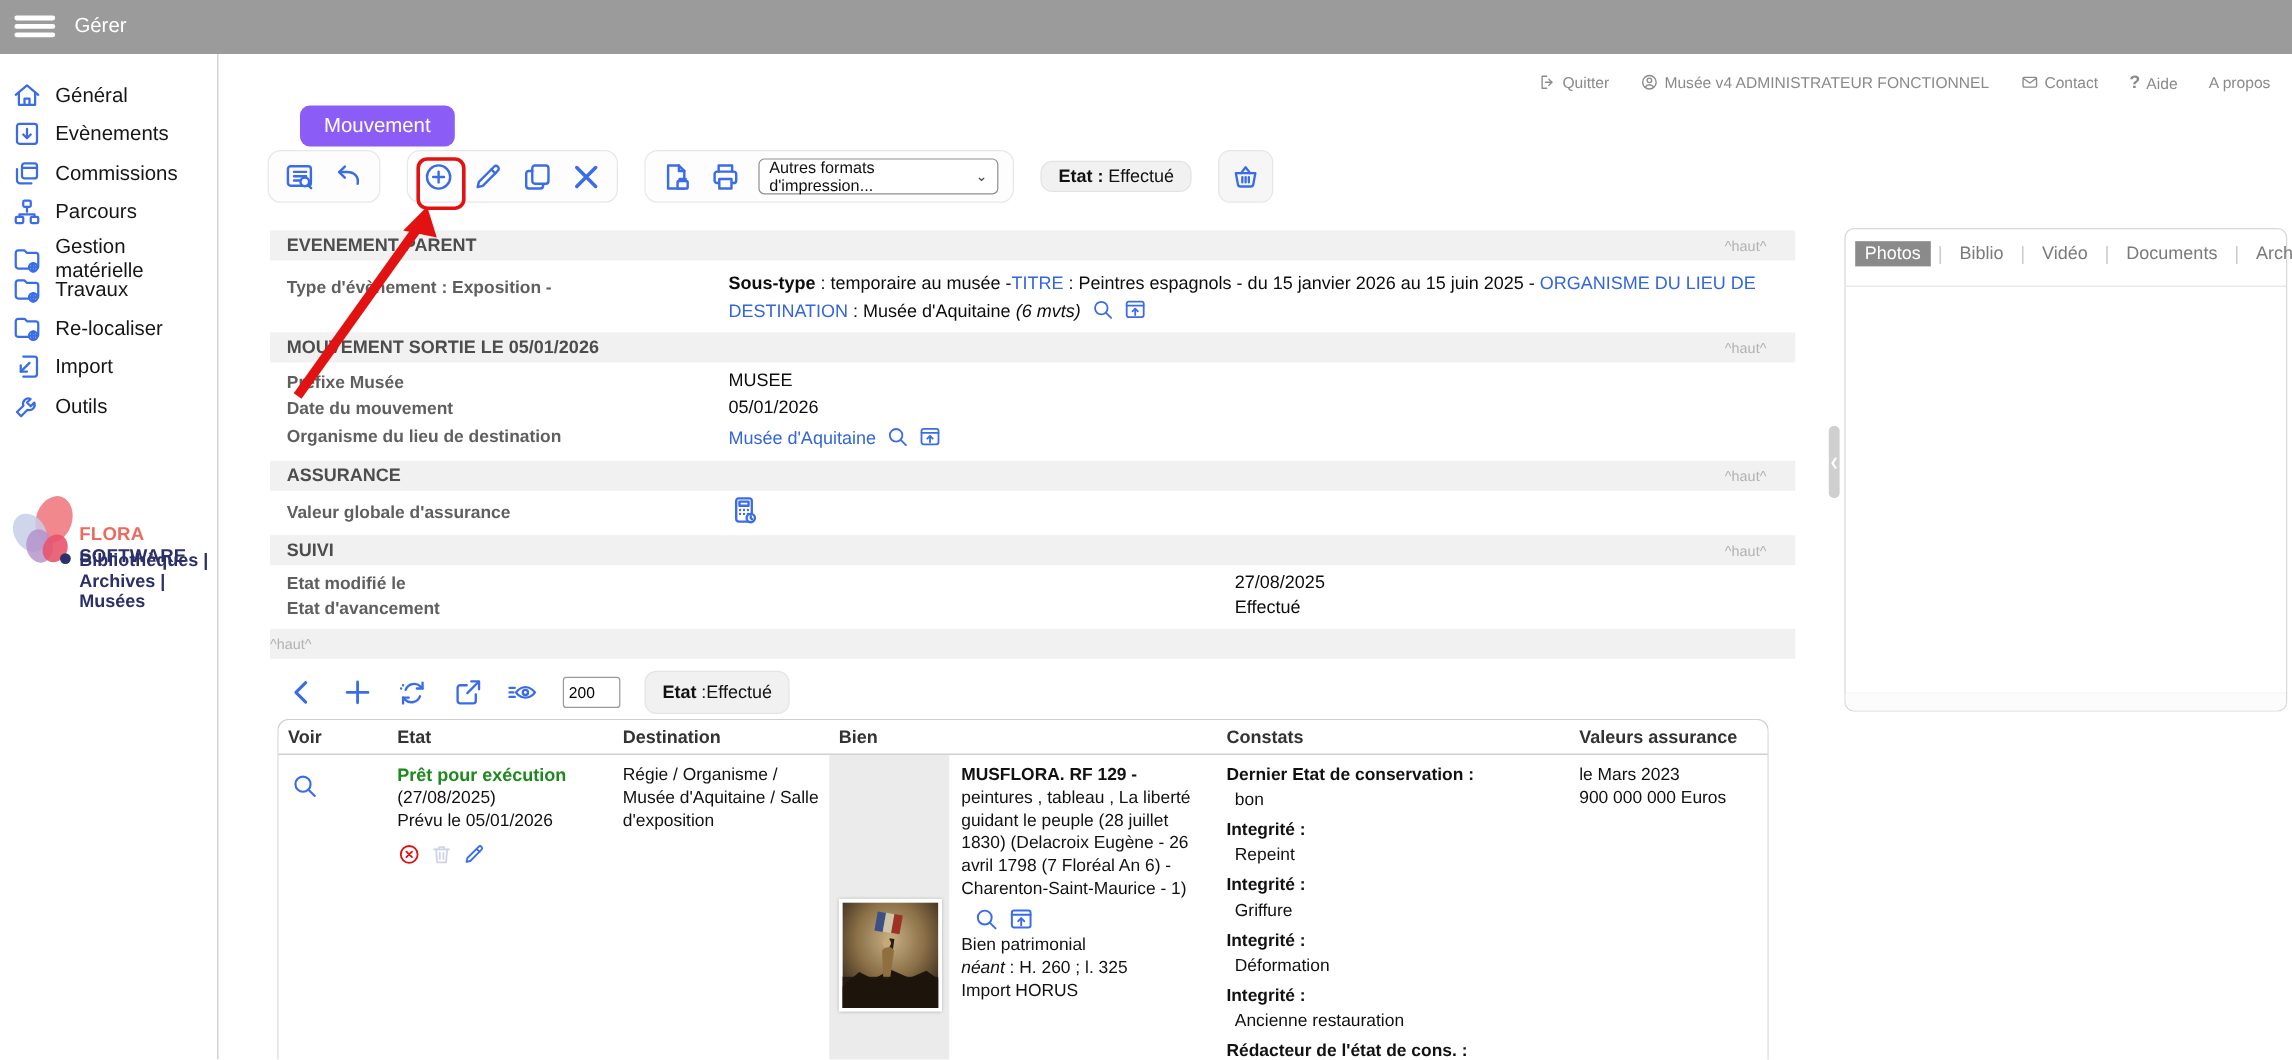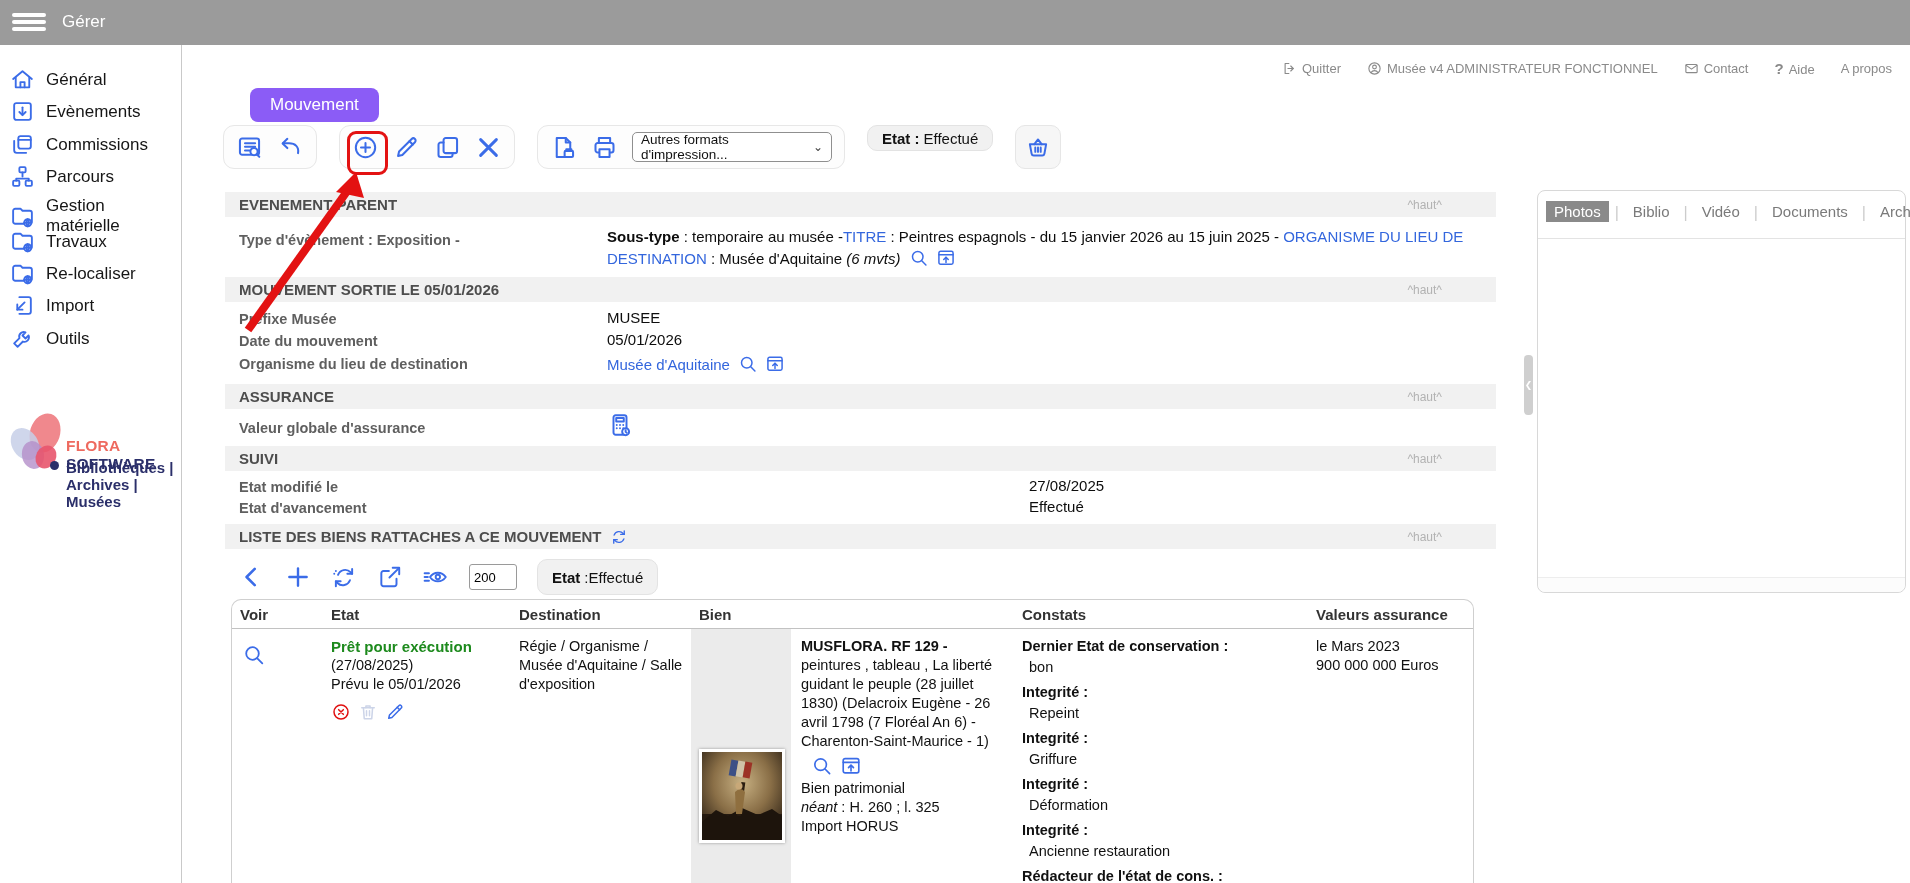--- a/index.html
+++ b/index.html
@@ -29,40 +29,40 @@
   .logo .wing{position:absolute;border-radius:50% 50% 50% 50%;}
   .logo-text{position:absolute;left:60px;top:26px;font-size:15.5px;font-weight:bold;letter-spacing:.2px;}
   .logo-text .flora{color:#ee6a5f;} .logo-text .software{color:#2b2f6a;}
   .logo-tag{position:absolute;left:60px;top:48px;font-size:15px;font-weight:bold;color:#2b2f6a;}
   .logo-dot{position:absolute;left:44px;top:50px;width:9px;height:9px;border-radius:50%;background:#2b2f6a;}
 
   
   .main{position:absolute;left:225px;top:0;width:1271px;height:883px;z-index:2;}
   .tab{position:absolute;left:25px;top:88px;background:#8b5cf6;color:#fff;font-size:17px;
        padding:7px 20px;border-radius:8px;cursor:pointer;}
-  .toolbar{position:absolute;left:-2px;top:125px;display:flex;align-items:flex-start;gap:22px;}
+  .toolbar{position:absolute;left:-2px;top:125px;display:flex;align-items:center;gap:22px;}
   .tgroup{display:flex;align-items:center;gap:14px;background:#fdfdfd;border:1px solid #e7e7e7;
           border-radius:11px;padding:7px 12px;height:28px;}
   .tbtn{color:#3b6ce8;cursor:pointer;position:relative;display:flex;}
   .tbtn svg{width:27px;height:27px;}
   .pselect{display:flex;align-items:center;justify-content:space-between;width:182px;height:28px;
            border:1px solid #8f8f8f;border-radius:5px;background:#fff;padding:0 8px;font-size:13.5px;cursor:pointer;}
   .pselect .chev{color:#444;font-size:12px;}
   .chip{display:flex;align-items:center;background:#f1f1f1;border:1px solid #e3e3e3;border-radius:10px;
         padding:0 14px;height:26px;font-size:15px;box-sizing:border-box;}
   .chip b{margin-right:4px;}
   .basket-chip{background:#f6f6f6;border:1px solid #e6e6e6;border-radius:10px;width:44px;height:42px;
         display:flex;align-items:center;justify-content:center;cursor:pointer;color:#3b6ce8;}
   .basket-chip svg{width:26px;height:26px;}
 
   
   .secbar{position:absolute;left:0;width:1271px;height:25px;background:#f1f1f1;
           display:flex;align-items:center;justify-content:space-between;padding:0;box-sizing:border-box;}
   .secbar .stitle{font-size:15px;font-weight:bold;color:#4d4d4d;margin-left:14px;display:flex;align-items:center;gap:8px;}
-  .secbar .haut{font-size:12px;color:#b2b2b2;margin-right:54px;cursor:pointer;}
+  .secbar .haut{font-size:12px;color:#b2b2b2;margin-right:24px;cursor:pointer;}
   .flabel{position:absolute;left:14px;font-size:14.5px;font-weight:bold;color:#5f5f5f;}
   .fvalue{position:absolute;left:382px;font-size:15px;color:#0d0d0d;}
   .link{color:#3366dd;cursor:pointer;text-decoration:none;}
   .inline-icons{display:inline-flex;gap:7px;vertical-align:-4px;margin-left:8px;color:#3b6ce8;}
   .inline-icons svg{width:20px;height:20px;cursor:pointer;}
 
   
   .ltoolbar{position:absolute;left:14px;top:557px;display:flex;align-items:center;gap:20px;height:40px;}
   .ltoolbar .tbtn svg{width:26px;height:26px;}
   .count-input{width:38px;height:24px;border:1px solid #9a9a9a;border-radius:3px;font-size:13px;
@@ -379,29 +379,20 @@
   <div class="secbar" style="top:446px">
     <span class="stitle">SUIVI</span>
     <span class="haut">^haut^</span>
   </div>
   <div class="flabel" style="top:479px">Etat modifié le</div>
   <div class="fvalue" style="top:477px;left:804px;">27/08/2025</div>
   <div class="flabel" style="top:500px">Etat d'avancement</div>
   <div class="fvalue" style="top:498px;left:804px;">Effectué</div>
 
   <div class="secbar" style="top:524px">
-    <span class="stitle">
-        <span>LISTE DES BIENS RATTACHES A CE MOUVEMENT</span>
-      <svg class="ic" viewBox="0 0 24 24" style="width:18px;height:18px;color:#3b6ce8;cursor:pointer;">
-          <path d="M5.5 9.5a7 7 0 0 1 12-2.2L19 8.5"></path>
-          <path d="M19 3.8v4.7h-4.7"></path>
-          <path d="M18.5 14.5a7 7 0 0 1-12 2.2L5 15.5"></path>
-          <path d="M5 20.2v-4.7h4.7"></path>
-        </svg>
-    </span>
     <span class="haut">^haut^</span>
   </div>
 
   <div class="ltoolbar">
     <span class="tbtn">
       <svg class="ic" viewBox="0 0 24 24" style="stroke-width:2.4">
           <path d="M14.5 4.5 7 12l7.5 7.5"></path>
         </svg>
     </span>
     <span class="tbtn">

